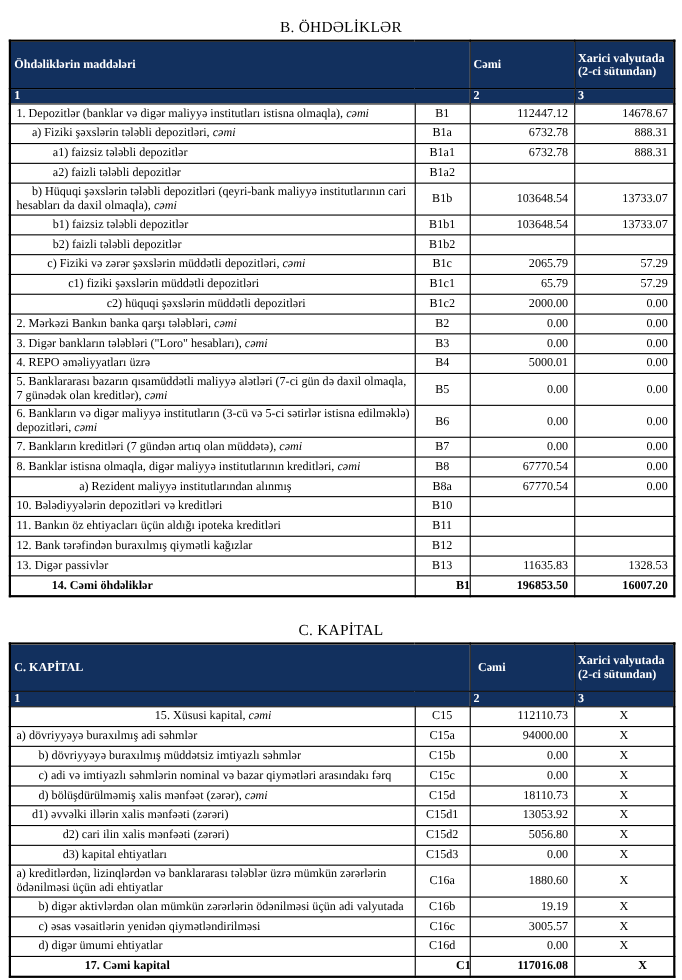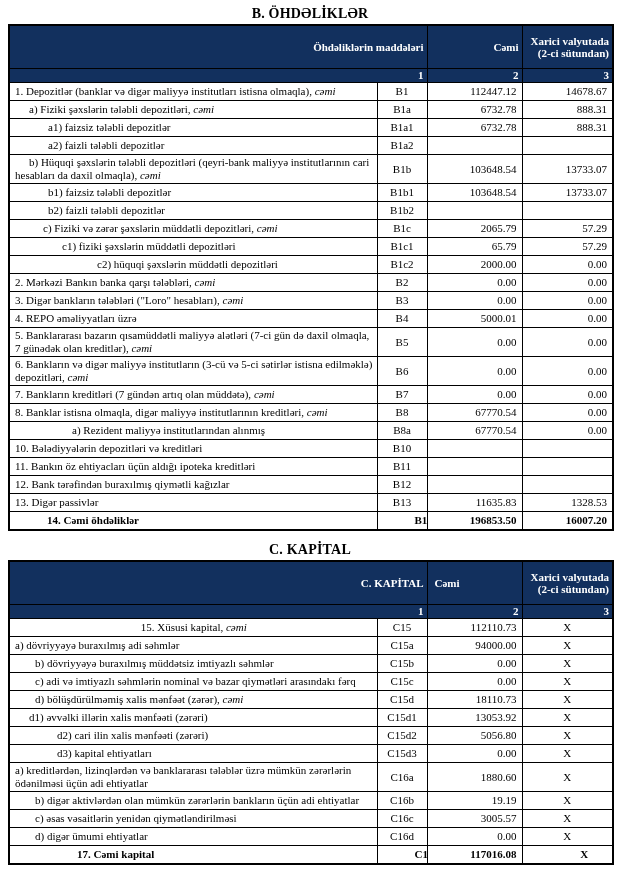--- a/index.html
+++ b/index.html
@@ -10,33 +10,33 @@
     --page-bg:#ffffff;
   }
   html,body{margin:0;padding:0;background:var(--page-bg);}
   body{
     width:620px;height:891px;overflow:hidden;
     font-family:"Liberation Serif","DejaVu Serif",serif;
     color:#000;
   }
   .wrap{padding:1px 8px 0 8px;}
   .section-title{
-    text-align:center;font-weight:bold;font-size:14px;
-    padding:5px 0 2px 0;letter-spacing:.2px;
+    text-align:center;font-weight:normal;font-size:14px;
+    padding:17px 0 2px 0;letter-spacing:.2px;
   }
   .section-title.second{margin-top:6px;}
   table{
     border-collapse:collapse;table-layout:fixed;width:604px;
     border:2px solid var(--border);
   }
   th,td{border:1px solid var(--border);overflow:hidden;}
   thead th{
     background:var(--header-bg);color:var(--header-text);
     font-weight:bold;font-size:11px;line-height:12px;
-    text-align:right;vertical-align:middle;padding:2px 3px;
+    text-align:left;vertical-align:middle;padding:2px 3px;
   }
   tr.head th{height:38px;}
   tr.head th.left{text-align:left;padding-left:7px;}
   tr.nums th{height:12px;padding:0 3px 1px 3px;border-top:1px solid var(--divider);}
   td{
     font-size:11px;line-height:13px;padding:1px 3px;
     vertical-align:middle;height:15px;
   }
   td.label{text-align:left;padding-left:5px;padding-right:4px;}
   td.label.center{text-align:center;text-indent:0;}
@@ -284,21 +284,21 @@
           <td class="num">0.00</td>
           <td class="xval">X</td>
         </tr>
         <tr>
           <td class="label"><span>a) kreditlərdən, lizinqlərdən və banklararası  tələblər üzrə mümkün zərərlərin ödənilməsi üçün adi ehtiyatlar</span><span class="it"></span></td>
           <td class="code">C16a</td>
           <td class="num">1880.60</td>
           <td class="xval">X</td>
         </tr>
         <tr>
-          <td class="label" style="text-indent: 20px;"><span>b) digər aktivlərdən olan mümkün zərərlərin bankların üçün adi ehtiyatlar</span><span class="it"></span></td>
+          <td class="label" style="text-indent: 20px;"><span>b) digər aktivlərdən olan mümkün zərərlərin ödənilməsi üçün adi valyutada</span><span class="it"></span></td>
           <td class="code">C16b</td>
           <td class="num">19.19</td>
           <td class="xval">X</td>
         </tr>
         <tr>
           <td class="label" style="text-indent: 20px;"><span>c) əsas vəsaitlərin yenidən qiymətləndirilməsi</span><span class="it"></span></td>
           <td class="code">C16c</td>
           <td class="num">3005.57</td>
           <td class="xval">X</td>
         </tr>

